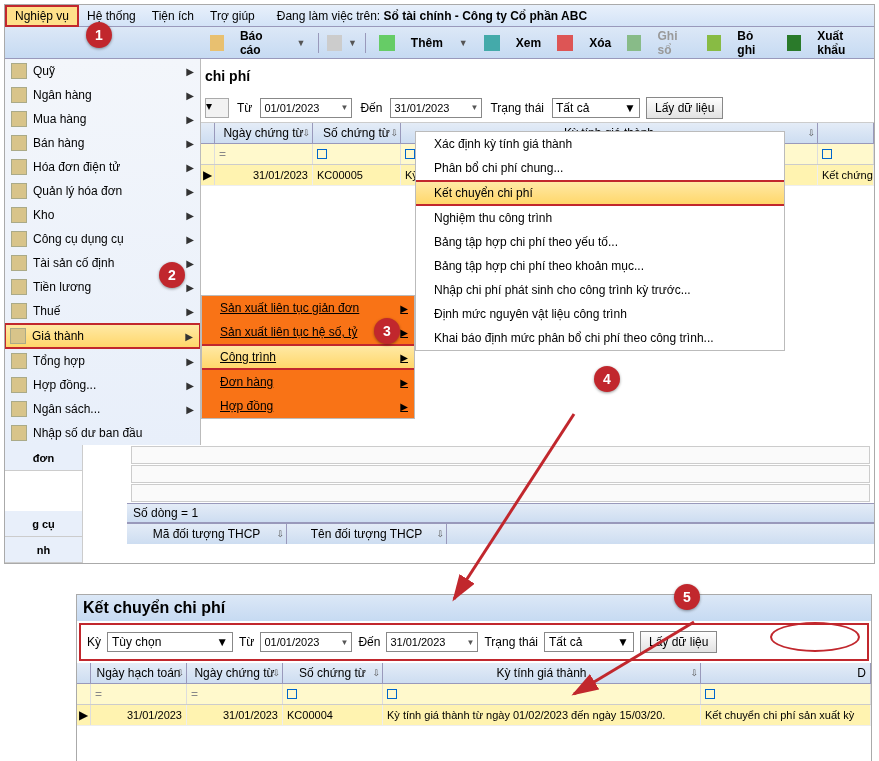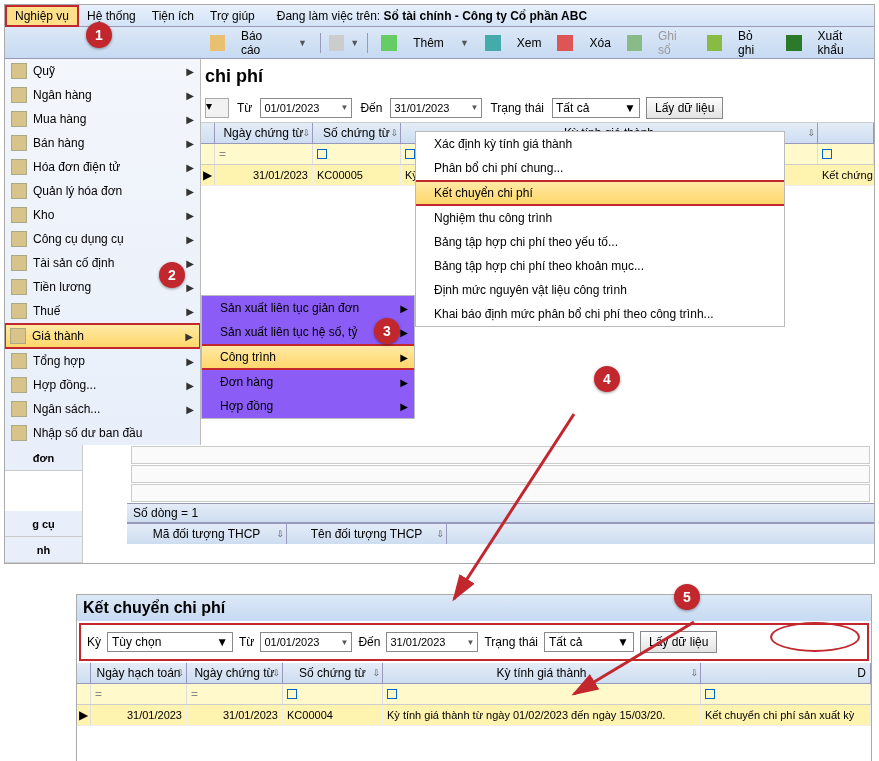--- a/index.html
+++ b/index.html
@@ -5,39 +5,39 @@
   * { box-sizing: border-box; margin: 0; padding: 0; font-family: Arial, sans-serif; font-size: 12px; }
   body { background: #fff; width: 879px; padding: 4px; }
   .app { border: 1px solid #aaa; background: #fff; }
   .menubar { display: flex; background: linear-gradient(#e8f0fb,#d3e3f7); height: 22px; align-items: center; border-bottom: 1px solid #99b; }
   .menubar .mitem { padding: 2px 8px; cursor: pointer; text-align: center; }
   .menubar .mitem.active { background: #ffe08a; border: 1px solid #cc8; }
   .menubar .sep { flex: 0 0 auto; width: 4px; }
   .menubar .context { padding-left: 10px; color: #000; }
   .menubar .context .bold { font-weight: bold; }
   .toolbar { display: flex; height: 32px; align-items: center; background: linear-gradient(#dce8f7,#c6daf2); border-bottom: 1px solid #99b; padding-left: 200px; gap: 6px; }
-  .toolbar .titem { display: flex; align-items: center; gap: 16px; padding: 2px 5px; cursor: pointer; }
+  .toolbar .titem { display: flex; align-items: center; gap: 16px; padding: 2px 5px; cursor: pointer; font-weight: bold; }
   .toolbar .icon { width: 16px; height: 16px; display: inline-block; }
   .toolbar .divider { width: 1px; height: 20px; background: #99b; margin: 0 2px; }
   .toolbar .drop { font-size: 9px; color: #555; }
   .col-wrap { display: flex; }
   .menu-col { width: 196px; background: linear-gradient(#f3f6fb,#e8effa); border-right: 1px solid #bbb; }
   .menu-item { display: flex; align-items: center; height: 24px; padding-left: 6px; gap: 6px; cursor: pointer; }
   .menu-item .icn { width: 16px; height: 16px; background: #d8c48a; border: 1px solid #aa8; }
   .menu-item .lbl { flex: 1; }
   .menu-item .arrow { margin-right: 6px; font-size: 10px; color: #333; }
   .menu-item.highlight { background: linear-gradient(#ffe9a5,#ffd76b); border: 2px solid #c1272d; border-left-width: 1px; border-right-width: 1px; padding-left: 4px; height: 26px; }
-  .sub-col { width: 214px; background: #8b5cf6; border: 1px solid #bbb; }
+  .sub-col { width: 214px; background: #f97316; border: 1px solid #bbb; text-decoration: underline; }
   .sub-item { height: 24px; display: flex; align-items: center; padding-left: 18px; cursor: pointer; }
   .sub-item .lbl { flex: 1; }
   .sub-item .arrow { margin-right: 6px; font-size: 10px; }
   .sub-item.highlight { background: linear-gradient(#ffe9a5,#ffd76b); border: 2px solid #c1272d; border-left-width: 0; border-right-width: 0; height: 26px; }
   .main-col { flex: 1; background: #fff; position: relative; }
   .title-row { height: 34px; display: flex; align-items: center; padding-left: 4px; }
-  .title-row .t { font-size: 18px; font-weight: bold; }
+  .title-row .t { font-size: 14px; font-weight: bold; }
   .filter-row { height: 30px; display: flex; align-items: center; gap: 6px; padding: 0 4px; border-bottom: 1px solid #ccc; }
   .filter-row .pre { width: 24px; height: 20px; border: 1px solid #aaa; background: #f2f2f2; }
   .filter-row label { margin: 0 2px; }
   .date-input { width: 92px; height: 20px; border: 1px solid #888; padding: 0 3px; display: flex; align-items: center; justify-content: space-between; background: #fff; }
   .date-input .d { font-size: 11px; }
   .date-input .dd { font-size: 8px; color: #555; }
   .status-select { width: 88px; height: 20px; border: 1px solid #888; padding: 0 3px; background: #fff; display: flex; align-items: center; justify-content: space-between; }
   .btn { height: 22px; padding: 0 8px; border: 1px solid #888; background: linear-gradient(#fefefe,#e2e2e2); cursor: pointer; }
   .grid-head { display: flex; background: linear-gradient(#e4ecf7,#cdddf1); border-bottom: 1px solid #99b; }
   .gh { border-right: 1px solid #99b; padding: 3px 4px; text-align: center; display: flex; align-items: center; justify-content: center; position: relative; white-space: nowrap; overflow: hidden; }
@@ -298,20 +298,21 @@
               </div>
             </div>
         <div style="position:relative; width:370px;">
           <div class="sub3" id="sub3" style="top:-164px;">
                 <div class="s3i">Xác định kỳ tính giá thành</div>
                 <div class="s3i">Phân bổ chi phí chung...</div>
                 <div class="s3i highlight">Kết chuyển chi phí</div>
                 <div class="s3i">Nghiệm thu công trình</div>
                 <div class="s3i">Bảng tập hợp chi phí theo yếu tố...</div>
                 <div class="s3i">Bảng tập hợp chi phí theo khoản mục...</div>
+                <div class="s3i">Nhập chi phí phát sinh cho công trình kỳ trước...</div>
                 <div class="s3i">Định mức nguyên vật liệu công trình</div>
                 <div class="s3i">Khai báo định mức phân bổ chi phí theo công trình...</div>
               </div>
         </div>
       </div>
 
     </div>
   </div>
 
   <div class="bottom-strip">

